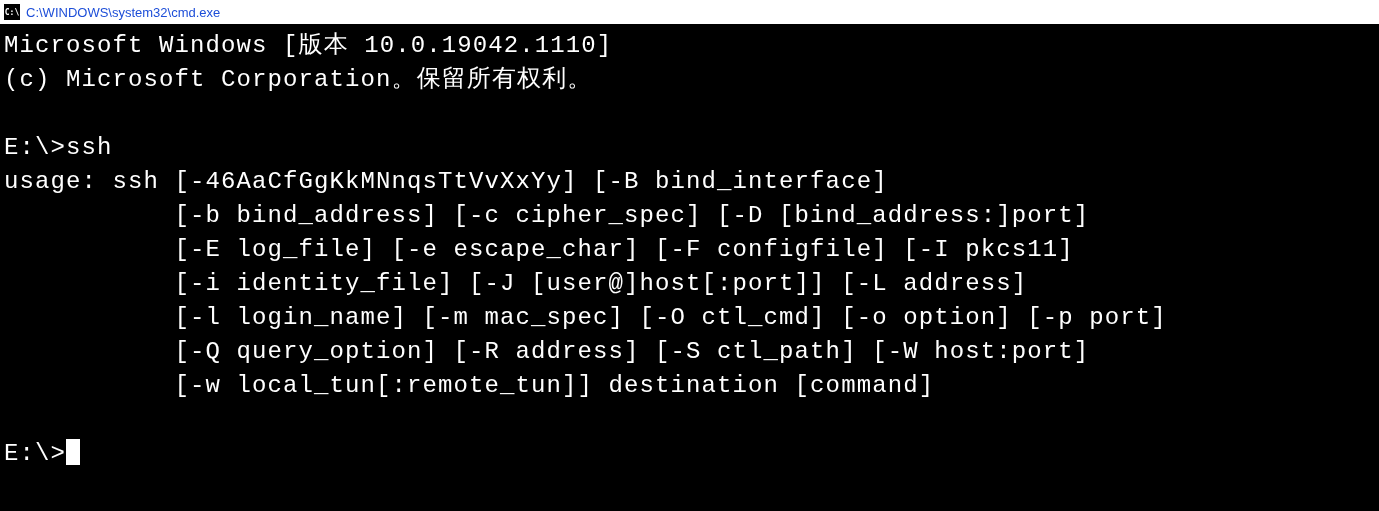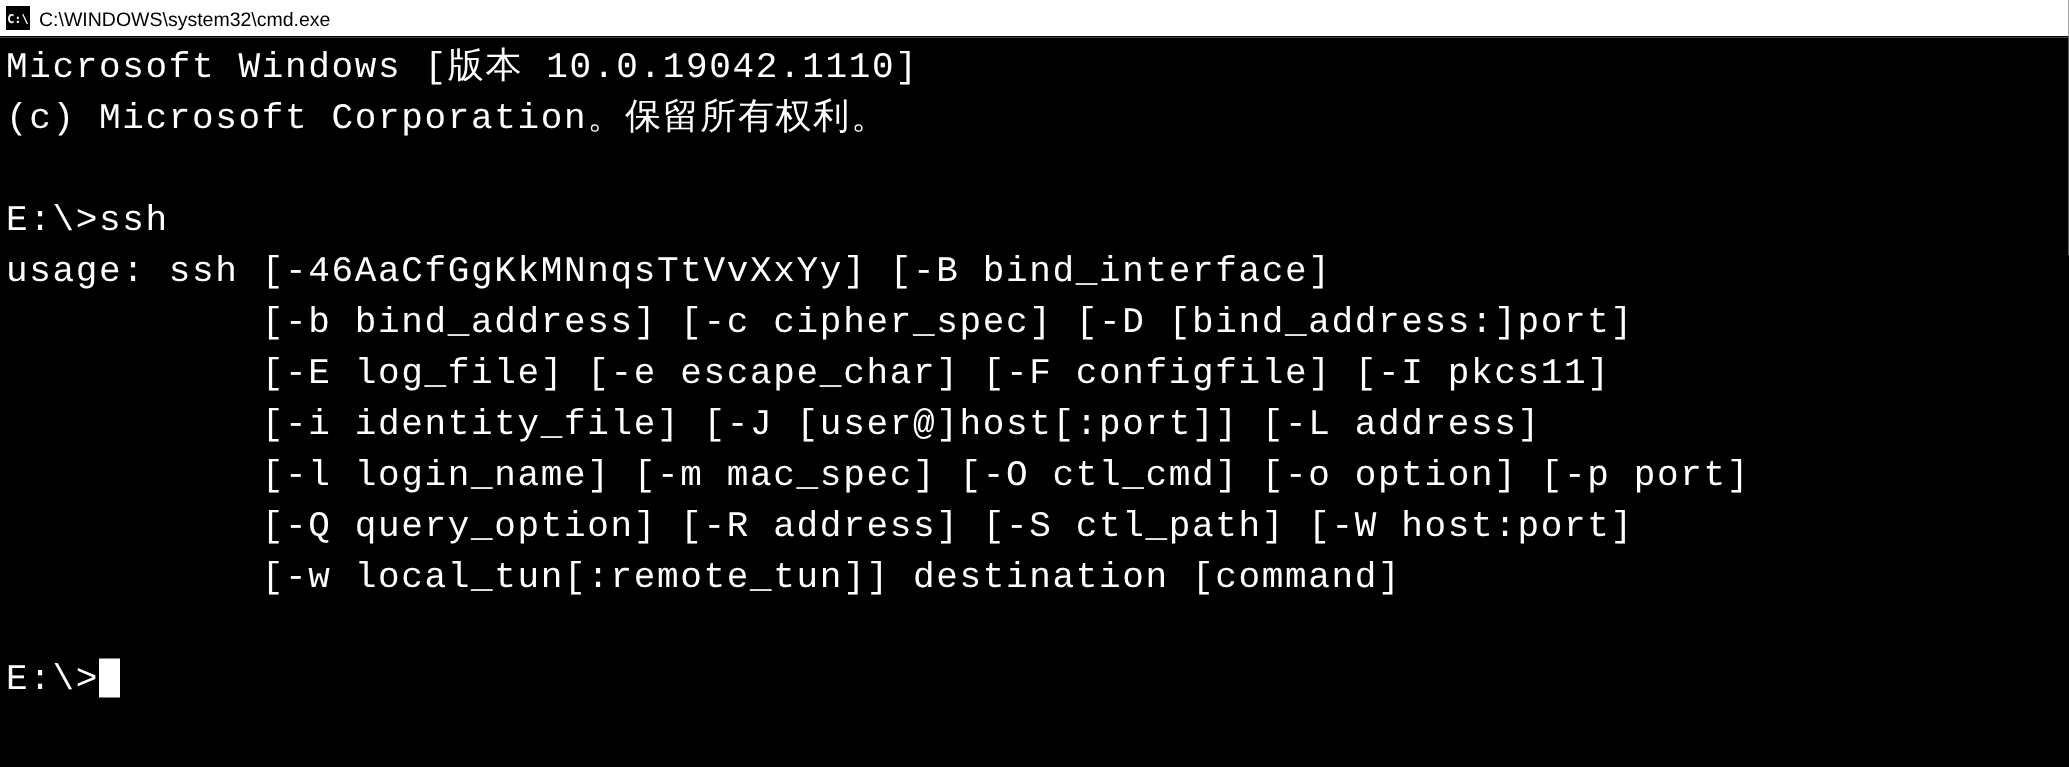--- a/index.html
+++ b/index.html
@@ -27,21 +27,21 @@
       justify-content: center;
       font-size: 8px;
       font-weight: bold;
       background: #000;
       color: #fff;
       font-family: monospace;
     }
     .title-text {
       font-family: "Segoe UI", Tahoma, sans-serif;
       font-size: 13px;
-      color: #000000;
+      color: #1d4ed8;
     }
     .terminal {
       background: #000000;
       color: #ffffff;
       padding: 4px 4px;
       font-size: 24px;
       line-height: 34px;
       letter-spacing: 1.1px;
       white-space: pre;
       height: calc(511px - 25px);

